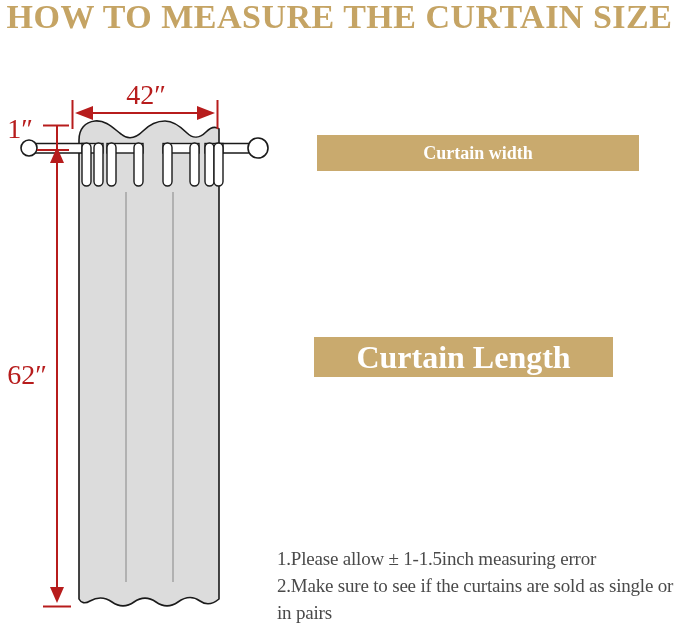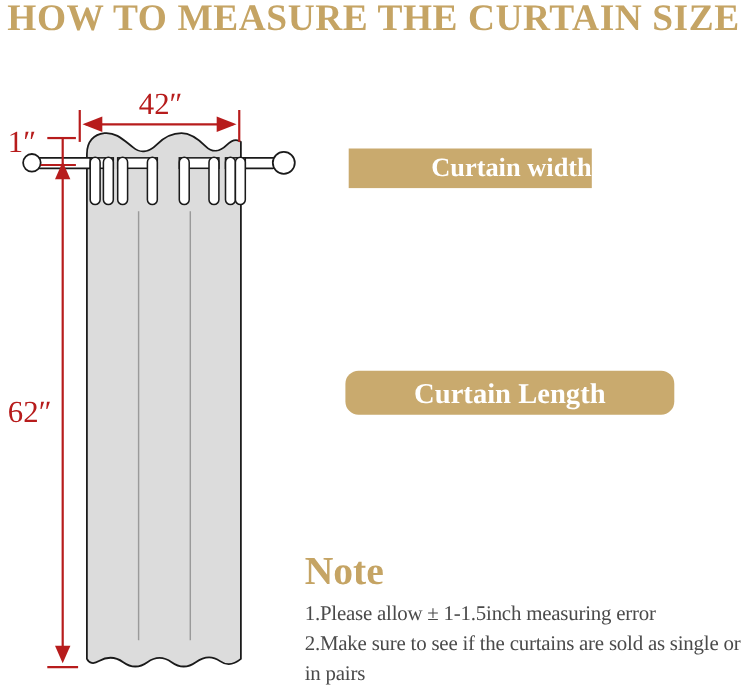--- a/index.html
+++ b/index.html
@@ -11,22 +11,22 @@
     position:absolute;left:0;top:-2px;width:679px;text-align:center;
     font-size:34px;font-weight:bold;letter-spacing:0.5px;color:#c5a464;
     white-space:nowrap;
   }
   .diagram{position:absolute;left:0;top:0;width:280px;height:626px;}
   .content{position:absolute;left:0;top:0;width:679px;height:626px;}
   .hdr-box{
     position:absolute;background:#c9aa6e;color:#ffffff;font-weight:bold;
     text-align:center;white-space:nowrap;
   }
-  .hdr-width{left:317px;top:135px;width:221px;height:36px;line-height:37px;font-size:24px;text-align:right;}
-  .hdr-length{left:314px;top:337px;width:299px;height:40px;line-height:41px;font-size:26px;border-radius:12px;}
+  .hdr-width{left:317px;top:135px;width:322px;height:36px;line-height:37px;font-size:18px;}
+  .hdr-length{left:314px;top:337px;width:299px;height:40px;line-height:41px;font-size:32px;}
   .body-text{
     position:absolute;color:#4a4a4a;font-size:19px;line-height:29px;
     letter-spacing:-0.2px;
   }
   .body-width{left:277px;top:183px;width:378px;}
   .body-length{left:277px;top:388px;width:378px;}
   .formula{
     position:absolute;color:#222222;font-weight:bold;font-size:18px;
     letter-spacing:-0.2px;white-space:nowrap;
   }
@@ -117,20 +117,19 @@
     </g>
     <text x="27" y="384" text-anchor="middle" font-size="28" fill="#b71c1c">62″</text>
   </svg>
 
   <div class="content">
 
     <div class="hdr-box hdr-width">Curtain width</div>
 
     <div class="hdr-box hdr-length">Curtain Length</div>
 
-    <div class="note-heading">Note</div>
     <div class="note-list">
       <div class="note-item">1.Please allow ± 1-1.5inch measuring error</div>
       <div class="note-item">2.Make sure to see if the curtains are sold as single or in pairs</div>
     </div>
 
   </div>
 </div>
 
 </body></html>

